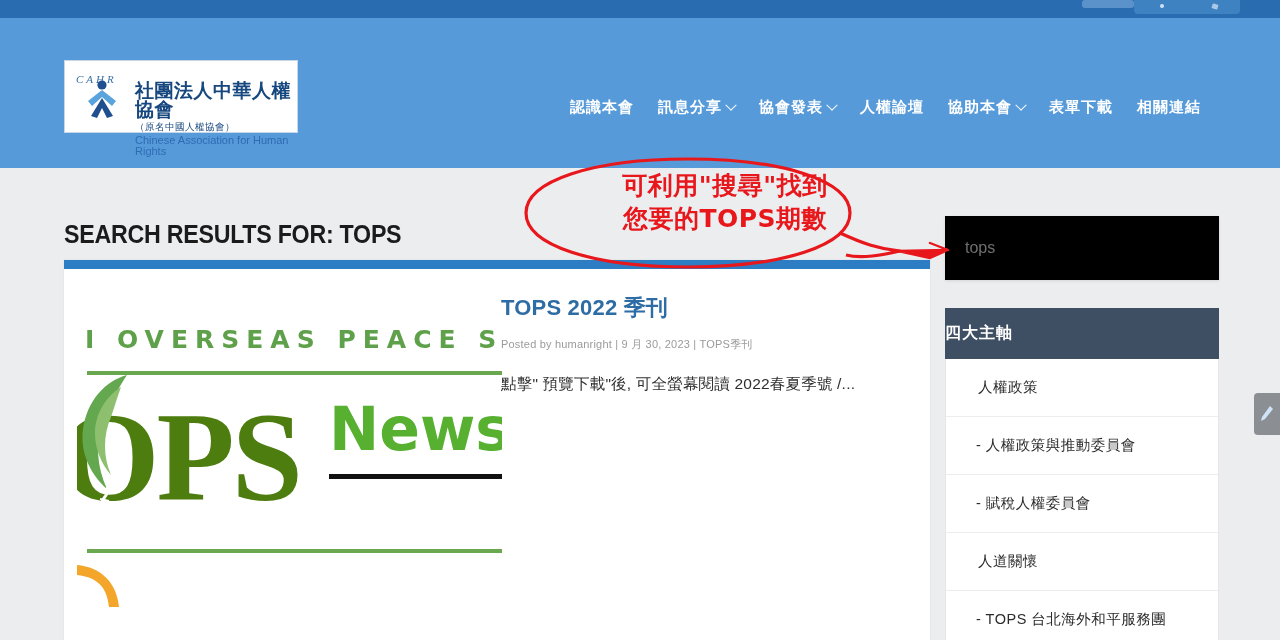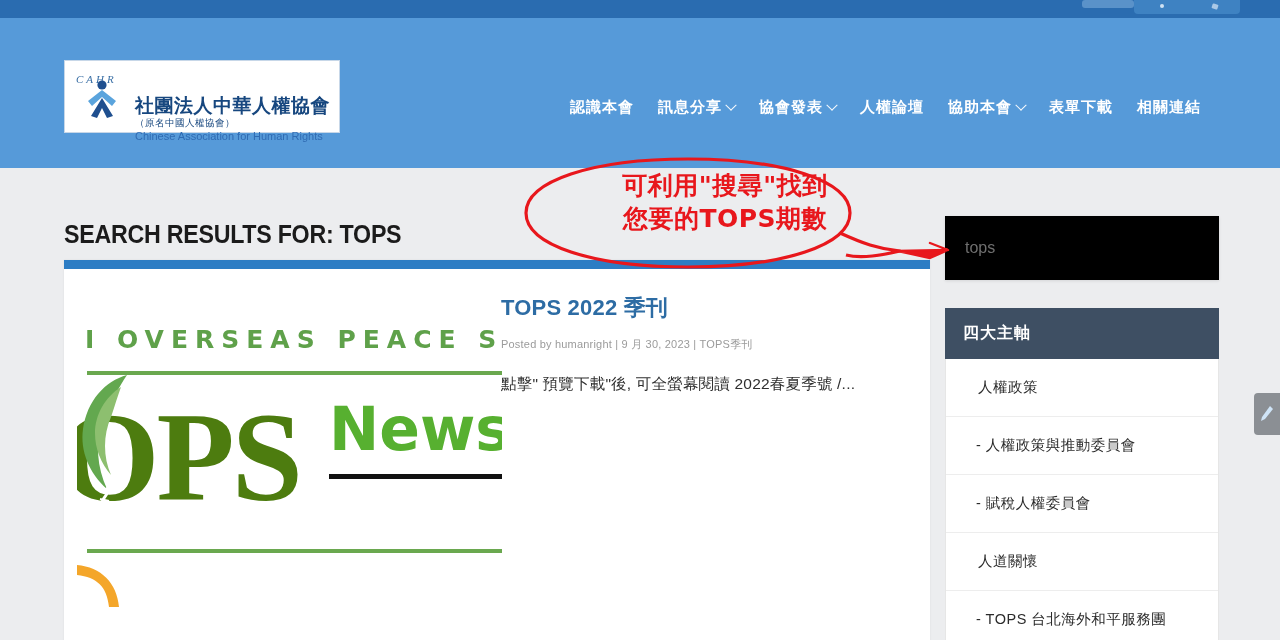--- a/index.html
+++ b/index.html
@@ -68,21 +68,21 @@
     position: absolute;
     left: 0; top: 18px;
     width: 1280px;
     height: 150px;
     background: #569ad9;
   }
   .logo-box {
     position: absolute;
     left: 64px;
     top: 42px;
-    width: 276px;
+    width: 234px;
     height: 73px;
     background: #ffffff;
     border: 1px solid #c7d7e8;
     box-sizing: border-box;
     display: flex;
     align-items: center;
     padding-left: 8px;
   }
   .logo-mark {
     position: relative;
@@ -355,21 +355,20 @@
   }
   .widget-header {
     height: 51px;
     background: #3e4f63;
     color: #ffffff;
     font-size: 16px;
     font-weight: bold;
     letter-spacing: 1px;
     display: flex;
     align-items: center;
-    padding-left: 18px;
     box-sizing: border-box;
   }
   .widget-list {
     background: #ffffff;
     border: 1px solid #e6e6e6;
     border-top: none;
     box-sizing: border-box;
   }
   .widget-item {
     height: 58px;

